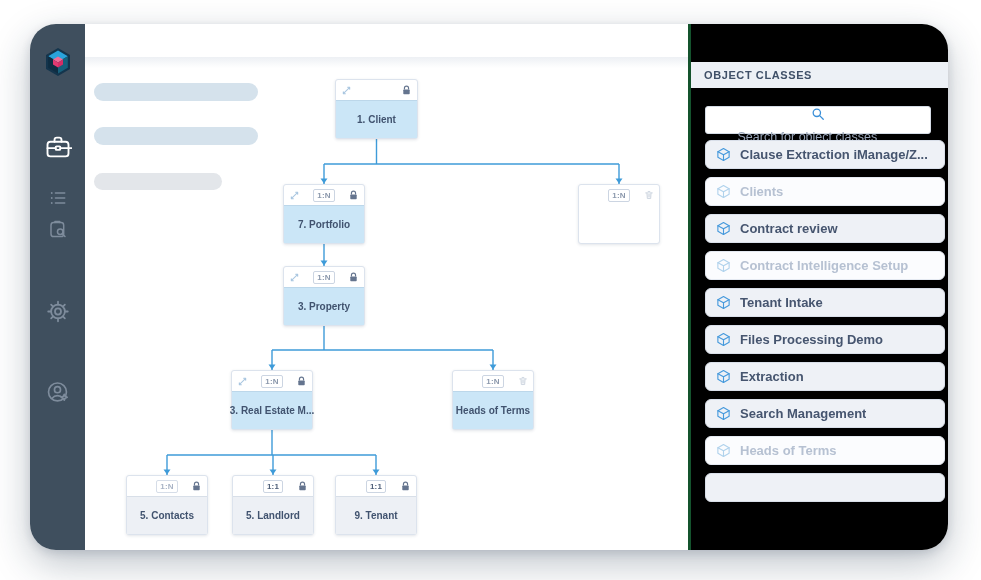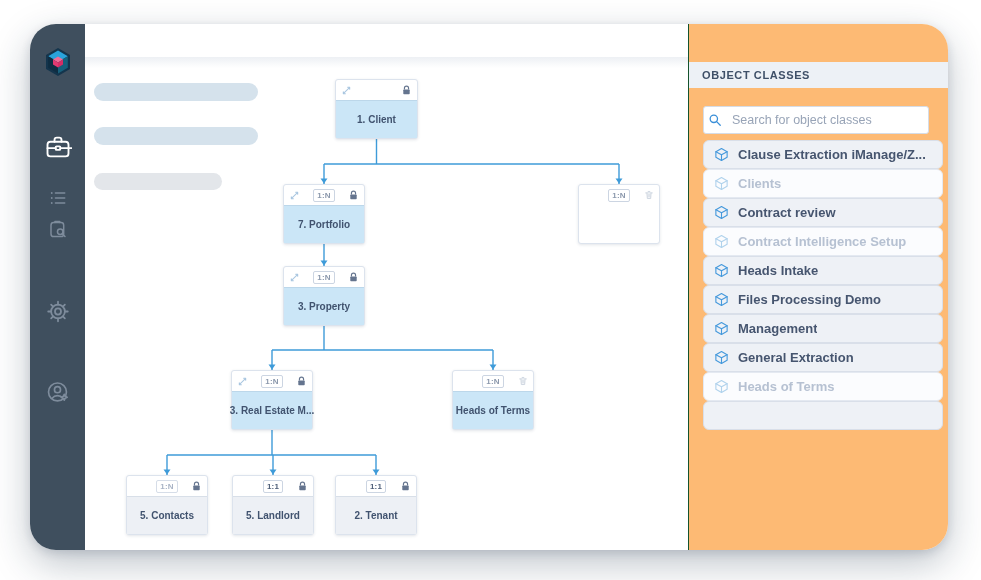--- a/index.html
+++ b/index.html
@@ -33,33 +33,33 @@
   .nicon{display:flex;align-items:center;}
   .icon-left{position:absolute;left:5px;color:var(--collapse,#a9c6e0);}
   .icon-right{position:absolute;right:5px;}
   .lock{color:var(--lock,#64748e);}
   .trash{color:var(--trash,#c7cfdb);}
   .badge{border:1px solid #ccd5e2;border-radius:2px;background:#ffffff;padding:0 3px;
          font-size:8px;line-height:11px;font-weight:700;color:#8b98ac;letter-spacing:.2px;}
   .badge--light{color:#a8b3c5;border-color:#d6dde8;}
   .badge--dark{color:#4e5e78;}
   
-  .panel{position:absolute;right:0;top:0;bottom:0;width:260px;background:#fdba74;
-         border-left:1px solid #14532d;box-sizing:border-box;}
+  .panel{position:absolute;right:0;top:0;bottom:0;width:260px;background:#000000;
+         border-left:3px solid #14532d;box-sizing:border-box;}
   .panel-titlebar{position:absolute;left:0;right:0;top:38px;height:26px;background:var(--panel-bar,#edf1f6);
                   display:flex;align-items:center;padding-left:13px;box-sizing:border-box;}
   .panel-title{font-size:11px;font-weight:700;letter-spacing:.6px;color:#3f5068;}
   .panel-search{position:absolute;left:14px;top:82px;width:226px;height:28px;background:#ffffff;
                 border:1px solid #d5dce6;border-radius:3px;display:flex;align-items:center;gap:8px;
-                padding:0 4px;box-sizing:border-box;}
+                padding:0 20px;box-sizing:border-box;flex-direction:column;}
   .panel-search svg{color:#3a8fd8;flex:0 0 auto;}
   .panel-search input{border:none;outline:none;flex:1;font-family:"Liberation Sans",sans-serif;
                       font-size:12.5px;color:#46556f;background:transparent;min-width:0;}
   .panel-search input::placeholder{color:#98a4b7;}
-  .panel-list{position:absolute;left:14px;top:116px;width:240px;display:flex;flex-direction:column;}
+  .panel-list{position:absolute;left:14px;top:116px;width:240px;display:flex;flex-direction:column;gap:8px;}
   .obj-item{height:29px;flex:0 0 29px;border-radius:6px;display:flex;align-items:center;gap:9px;
             padding:0 10px;box-sizing:border-box;cursor:pointer;
             background:#eef1f6;border:1px solid #d9dfe9;}
   .obj-item .obj-label{font-size:13px;font-weight:700;color:var(--text-dark,#46556f);white-space:nowrap;
                        overflow:hidden;text-overflow:ellipsis;}
   .obj-item svg{color:#4599dc;flex:0 0 auto;}
   .obj-item.disabled{background:#fbfcfe;border-color:#e4e9f1;}
   .obj-item.disabled .obj-label{color:var(--text-muted,#b6c1d2);}
   .obj-item.disabled svg{color:#b0d2ec;}
 </style>
@@ -282,21 +282,21 @@
             <div class="node-header">
               <span class="badge badge--dark">1:1</span>
               <span class="nicon icon-right lock">
                 <svg width="11" height="11" viewBox="0 0 24 24">
                   <path d="M7.5 10 V7 a4.5 4.5 0 0 1 9 0 v3" fill="none" stroke="currentColor" stroke-width="2.6"></path>
                   <rect x="5" y="10" width="14" height="10" rx="1.6" fill="currentColor"></rect>
                 </svg>
               </span>
             </div>
             <div class="node-body">
-              <span class="node-label">2. Tenant</span>
+              <span class="node-label">9. Tenant</span>
             </div>
           </div>
         </div>
     </main>
 
     <aside class="panel">
       <div class="panel-titlebar">
         <span class="panel-title">OBJECT CLASSES</span>
       </div>
       <div class="panel-search">
@@ -343,48 +343,48 @@
             </span>
             <span class="obj-label">Contract Intelligence Setup</span>
           </div>
           <div class="obj-item">
             <span style="display:flex">
               <svg width="15" height="15" viewBox="0 0 24 24" fill="none" stroke="currentColor" stroke-width="1.8" stroke-linejoin="round" stroke-linecap="round">
                 <path d="M12 2.5 L21 7.5 V16.5 L12 21.5 L3 16.5 V7.5 Z"></path>
                 <path d="M3 7.5 L12 12.5 L21 7.5 M12 12.5 V21.5"></path>
               </svg>
             </span>
-            <span class="obj-label">Heads Intake</span>
+            <span class="obj-label">Tenant Intake</span>
           </div>
           <div class="obj-item">
             <span style="display:flex">
               <svg width="15" height="15" viewBox="0 0 24 24" fill="none" stroke="currentColor" stroke-width="1.8" stroke-linejoin="round" stroke-linecap="round">
                 <path d="M12 2.5 L21 7.5 V16.5 L12 21.5 L3 16.5 V7.5 Z"></path>
                 <path d="M3 7.5 L12 12.5 L21 7.5 M12 12.5 V21.5"></path>
               </svg>
             </span>
             <span class="obj-label">Files Processing Demo</span>
           </div>
           <div class="obj-item">
             <span style="display:flex">
               <svg width="15" height="15" viewBox="0 0 24 24" fill="none" stroke="currentColor" stroke-width="1.8" stroke-linejoin="round" stroke-linecap="round">
                 <path d="M12 2.5 L21 7.5 V16.5 L12 21.5 L3 16.5 V7.5 Z"></path>
                 <path d="M3 7.5 L12 12.5 L21 7.5 M12 12.5 V21.5"></path>
               </svg>
             </span>
-            <span class="obj-label">Management</span>
-          </div>
-          <div class="obj-item">
-            <span style="display:flex">
-              <svg width="15" height="15" viewBox="0 0 24 24" fill="none" stroke="currentColor" stroke-width="1.8" stroke-linejoin="round" stroke-linecap="round">
-                <path d="M12 2.5 L21 7.5 V16.5 L12 21.5 L3 16.5 V7.5 Z"></path>
-                <path d="M3 7.5 L12 12.5 L21 7.5 M12 12.5 V21.5"></path>
-              </svg>
-            </span>
-            <span class="obj-label">General Extraction</span>
+            <span class="obj-label">Extraction</span>
+          </div>
+          <div class="obj-item">
+            <span style="display:flex">
+              <svg width="15" height="15" viewBox="0 0 24 24" fill="none" stroke="currentColor" stroke-width="1.8" stroke-linejoin="round" stroke-linecap="round">
+                <path d="M12 2.5 L21 7.5 V16.5 L12 21.5 L3 16.5 V7.5 Z"></path>
+                <path d="M3 7.5 L12 12.5 L21 7.5 M12 12.5 V21.5"></path>
+              </svg>
+            </span>
+            <span class="obj-label">Search Management</span>
           </div>
           <div class="obj-item disabled">
             <span style="display:flex">
               <svg width="15" height="15" viewBox="0 0 24 24" fill="none" stroke="currentColor" stroke-width="1.8" stroke-linejoin="round" stroke-linecap="round">
                 <path d="M12 2.5 L21 7.5 V16.5 L12 21.5 L3 16.5 V7.5 Z"></path>
                 <path d="M3 7.5 L12 12.5 L21 7.5 M12 12.5 V21.5"></path>
               </svg>
             </span>
             <span class="obj-label">Heads of Terms</span>
           </div>

